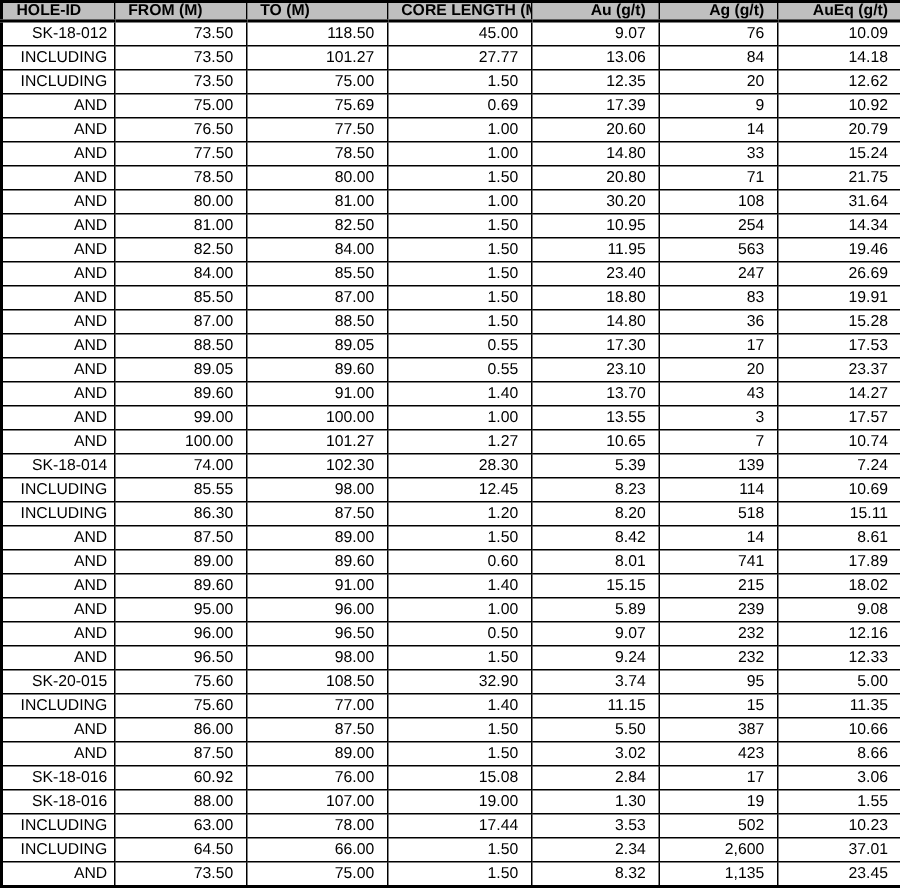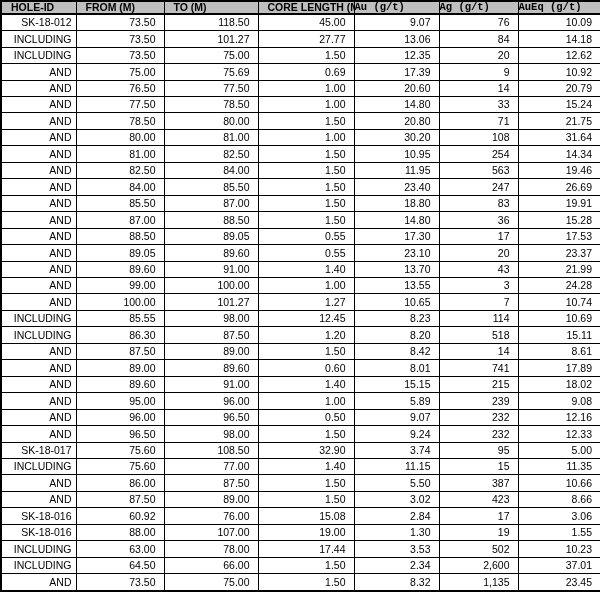--- a/index.html
+++ b/index.html
@@ -30,21 +30,21 @@
     white-space: nowrap;
     vertical-align: middle;
     line-height: 1;
   }
   .grid thead th {
     background: #bfbfbf;
     font-weight: bold;
     border-bottom-width: 2px;
   }
   .grid thead th:nth-child(-n+4) { text-align: left;  padding-left: 9px; }
-  .grid thead th:nth-child(n+5)  { text-align: left; padding-right: 8px; font-family: Liberation Mono, monospace; }
+  .grid thead th:nth-child(n+5)  { text-align: right; padding-right: 8px; }
   .grid td { text-align: right; padding-right: 8px; }
   .grid td:first-child { padding-right: 4px; }
   
   .col-hole     { width: 75px; }
   .col-from     { width: 88px; }
   .col-to       { width: 94px; }
   .col-core     { width: 96px; }
   .col-au       { width: 85px; }
   .col-ag       { width: 79px; }
   .col-aueq     { width: 83px; }
@@ -210,41 +210,50 @@
           <td>20</td>
           <td>23.37</td>
         </tr>
         <tr>
           <td>AND</td>
           <td>89.60</td>
           <td>91.00</td>
           <td>1.40</td>
           <td>13.70</td>
           <td>43</td>
-          <td>21.99</td>
+          <td>14.27</td>
         </tr>
         <tr>
           <td>AND</td>
           <td>99.00</td>
           <td>100.00</td>
           <td>1.00</td>
           <td>13.55</td>
           <td>3</td>
-          <td>24.28</td>
+          <td>17.57</td>
         </tr>
         <tr>
           <td>AND</td>
           <td>100.00</td>
           <td>101.27</td>
           <td>1.27</td>
           <td>10.65</td>
           <td>7</td>
           <td>10.74</td>
         </tr>
         <tr>
+          <td>SK-18-014</td>
+          <td>74.00</td>
+          <td>102.30</td>
+          <td>28.30</td>
+          <td>5.39</td>
+          <td>139</td>
+          <td>7.24</td>
+        </tr>
+        <tr>
           <td>INCLUDING</td>
           <td>85.55</td>
           <td>98.00</td>
           <td>12.45</td>
           <td>8.23</td>
           <td>114</td>
           <td>10.69</td>
         </tr>
         <tr>
           <td>INCLUDING</td>
@@ -303,21 +312,21 @@
         <tr>
           <td>AND</td>
           <td>96.50</td>
           <td>98.00</td>
           <td>1.50</td>
           <td>9.24</td>
           <td>232</td>
           <td>12.33</td>
         </tr>
         <tr>
-          <td>SK-18-017</td>
+          <td>SK-20-015</td>
           <td>75.60</td>
           <td>108.50</td>
           <td>32.90</td>
           <td>3.74</td>
           <td>95</td>
           <td>5.00</td>
         </tr>
         <tr>
           <td>INCLUDING</td>
           <td>75.60</td>

